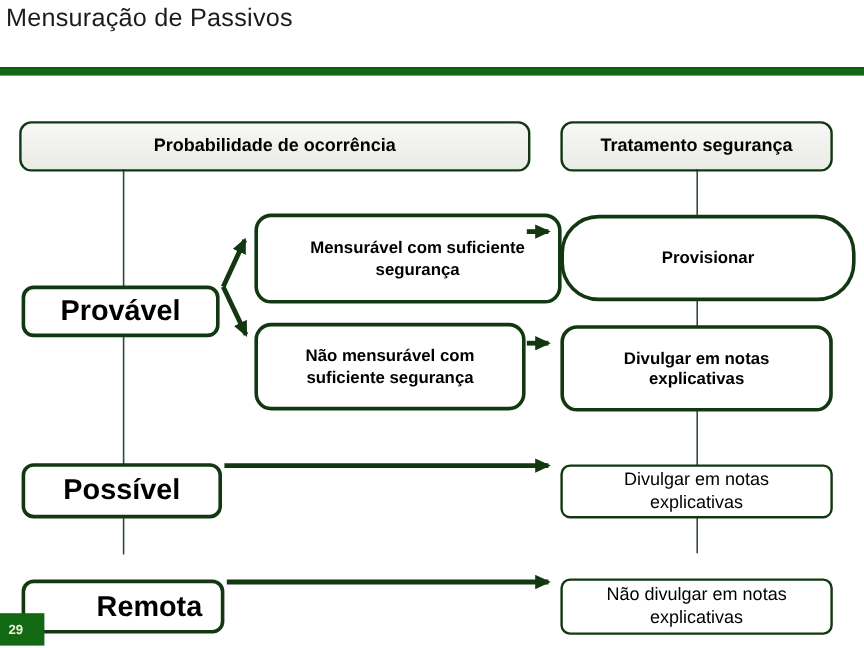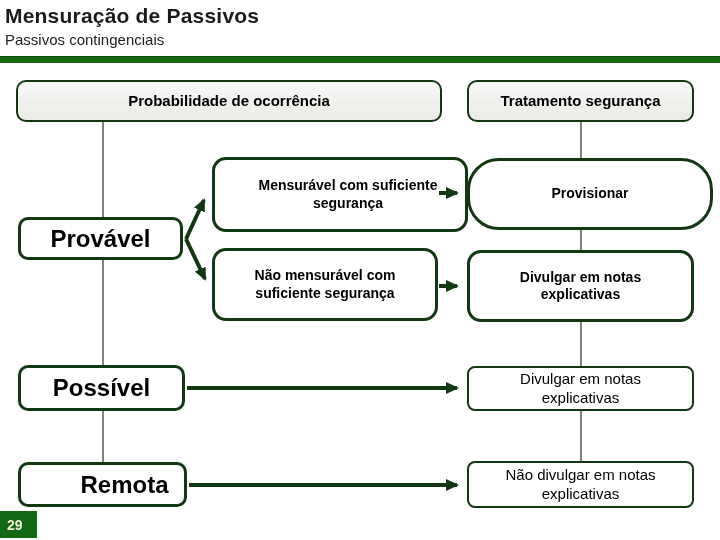--- a/index.html
+++ b/index.html
@@ -8,21 +8,21 @@
     width: 720px;
     height: 540px;
     background: #ffffff;
     font-family: "Liberation Sans", sans-serif;
     overflow: hidden;
   }
   .title {
     position: absolute;
     left: 5px; top: 4px;
     font-size: 21px;
-    font-weight: bold;
+    font-weight: normal;
     color: #1b1b1b;
     letter-spacing: 0.2px;
   }
   .subtitle {
     position: absolute;
     left: 5px; top: 31px;
     font-size: 15px;
     color: #222222;
   }
   .divider {
@@ -38,20 +38,21 @@
     background: #ffffff;
     border: 3px solid #123812;
     border-radius: 12px;
     display: flex;
     align-items: center;
     justify-content: center;
     text-align: center;
     color: #000000;
     z-index: 2;
     line-height: 1.25;
+    margin-top: 21px;
   }
   .hdr {
     border-width: 2.5px;
     border-radius: 10px;
     background: linear-gradient(#f7f8f6, #e9ebe6);
     font-weight: bold;
     font-size: 15px;
   }
   .hdr-left  { left: 16px;  top: 80px; width: 426px; height: 42px; }
   .hdr-right { left: 467px; top: 80px; width: 227px; height: 42px; }
@@ -100,36 +101,35 @@
   }
   .lines-layer  { z-index: 1; }
   .arrows-layer { z-index: 3; }
 
   .page-badge {
     position: absolute;
     left: 0; top: 511px;
     width: 37px; height: 27px;
     background: #136813;
     color: #f2f1da;
-    font-size: 14px;
+    font-size: 11px;
     font-weight: bold;
     display: flex;
     align-items: center;
     padding-left: 7px;
     box-sizing: border-box;
     z-index: 4;
   }
 </style>
 </head>
 <body>
 
 <div class="slide">
 
   <div class="title">Mensuração de Passivos</div>
-  <div class="subtitle">Passivos contingenciais</div>
   <div class="divider"></div>
 
   <svg class="lines-layer" viewBox="0 0 720 540">
     <line x1="103" y1="122" x2="103" y2="462" stroke="#2f4a2f" stroke-width="1.3"></line>
     <line x1="581" y1="122" x2="581" y2="461" stroke="#2f4a2f" stroke-width="1.3"></line>
   </svg>
 
   <div class="node hdr hdr-left">
     <span>Probabilidade de ocorrência</span>
   </div>

